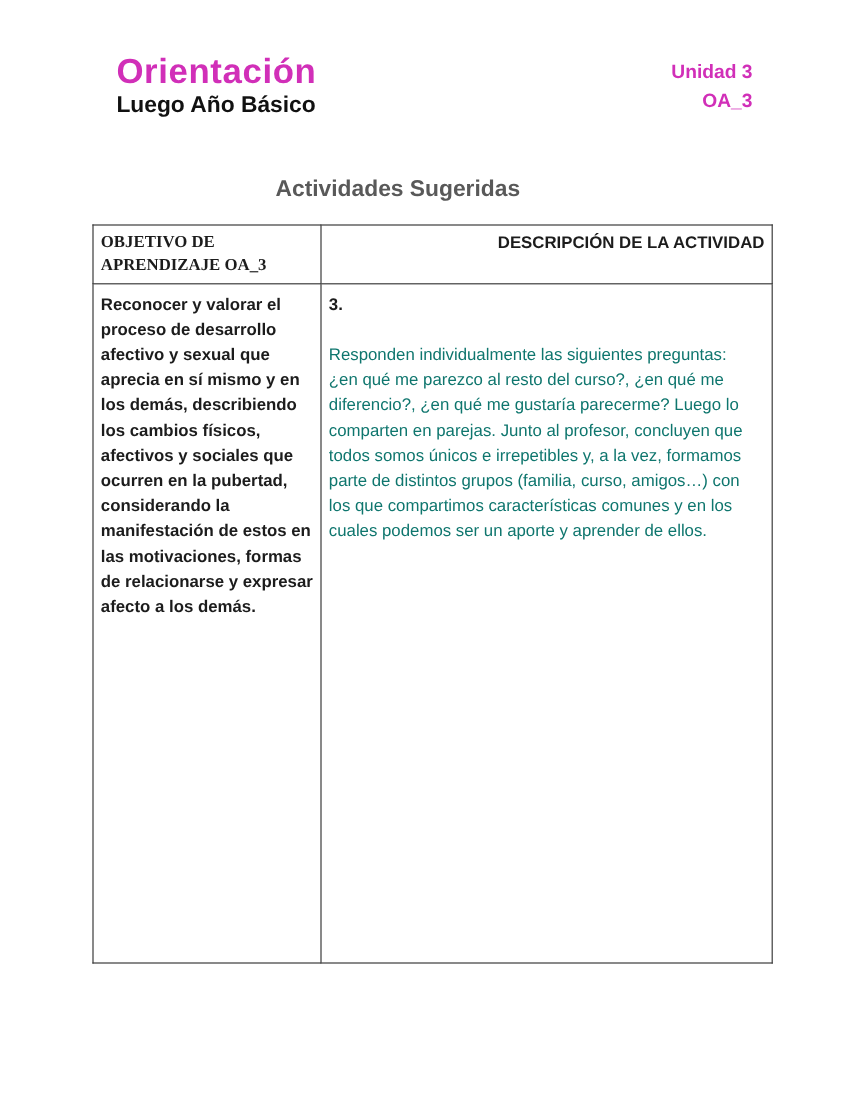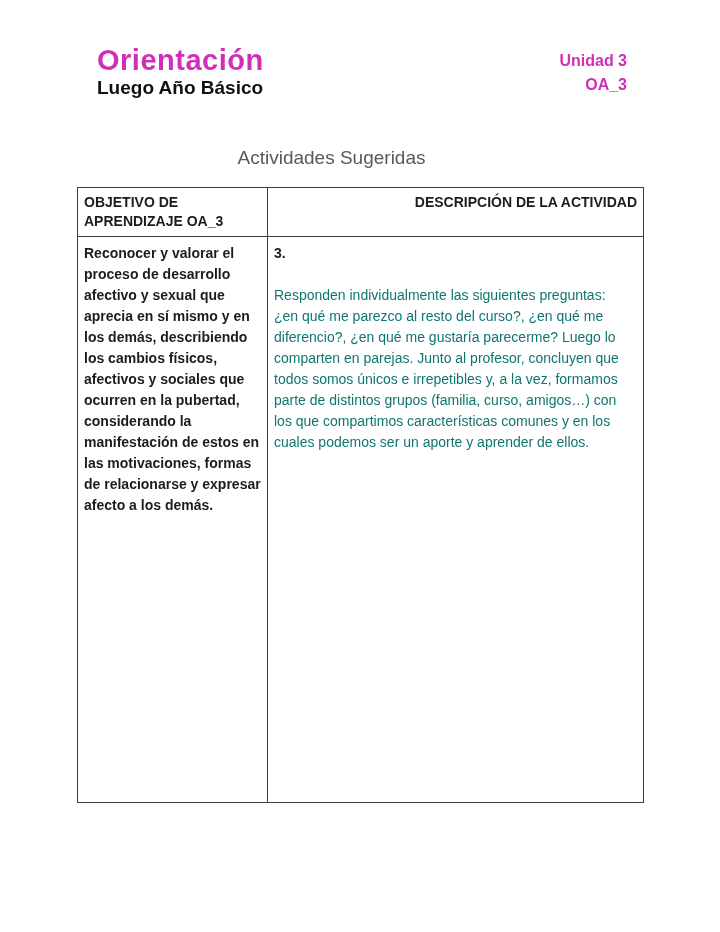--- a/index.html
+++ b/index.html
@@ -43,38 +43,38 @@
     color: #d12fb8;
     margin-left: 20px;
   }
   .section-title {
     position: absolute;
     top: 147px;
     left: 0;
     width: 663px;
     text-align: center;
     font-size: 19px;
-    font-weight: normal;
+    font-weight: bold;
     color: #595959;
   }
   table.activities-table {
     position: absolute;
     left: 77px;
     top: 187px;
     width: 566px;
     border-collapse: collapse;
     table-layout: fixed;
   }
   .activities-table th,
   .activities-table td {
     border: 1px solid #3d3d3d;
     vertical-align: top;
     font-size: 14px;
   }
-  .col-objective { width: 190px; }
+  .col-objective { width: 190px; font-family: Liberation Serif, serif; }
   .col-description { width: 376px; }
   .activities-table th {
     height: 46px;
     padding: 5px 6px;
     font-weight: bold;
     line-height: 19px;
   }
   th.col-objective {
     text-align: left;
     white-space: pre-line;

